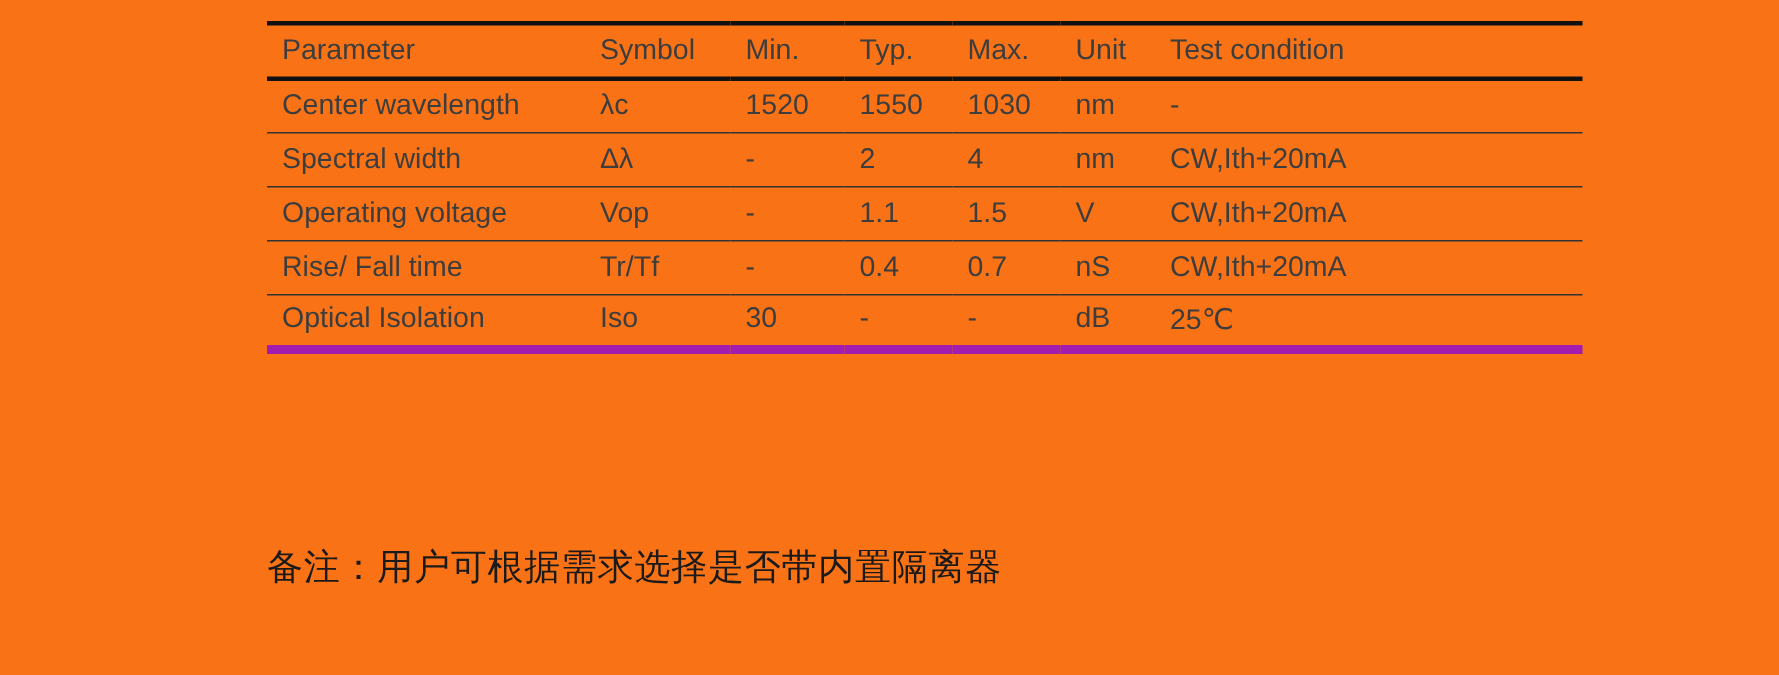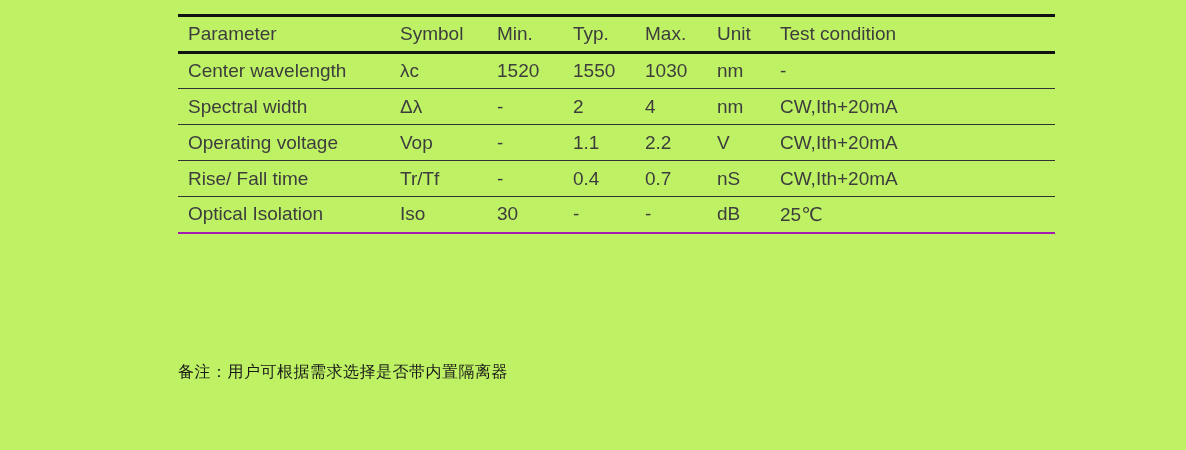--- a/index.html
+++ b/index.html
@@ -1,21 +1,21 @@
 <!DOCTYPE html>
 <html><head>
 <meta charset="utf-8">
 <style>
   * { margin: 0; padding: 0; box-sizing: border-box; }
   html, body { background: #ffffff; }
   .page {
     position: relative;
     width: 1186px;
     height: 450px;
-    background: #bef264;
+    background: #f97316;
     overflow: hidden;
     font-family: "Liberation Sans", "DejaVu Sans", sans-serif;
   }
   table.spec-table {
     position: absolute;
     left: 178px;
     top: 14px;
     width: 877px;
     border-collapse: collapse;
     table-layout: fixed;
@@ -34,30 +34,30 @@
   thead tr {
     height: 37px;
     border-top: 3px solid #111111;
     border-bottom: 3px solid #111111;
   }
   tbody tr {
     height: 36px;
     border-bottom: 1.5px solid #333333;
   }
   tbody tr:last-child {
-    border-bottom: 2px solid #a21caf;
+    border-bottom: 6px solid #a21caf;
     margin-top: 8px;
   }
   td.c-center { text-align: center; padding-left: 0; }
   .note {
     position: absolute;
     left: 178px;
     top: 362px;
     font-family: "Liberation Serif", "DejaVu Serif", serif;
-    font-size: 16px;
+    font-size: 24px;
     color: #1a1a1a;
     letter-spacing: 0.5px;
   }
 </style>
 </head>
 <body>
 
 <div class="page">
 
   <table class="spec-table">
@@ -98,21 +98,21 @@
         <td>2</td>
         <td>4</td>
         <td>nm</td>
         <td>CW,Ith+20mA</td>
       </tr>
       <tr>
         <td>Operating voltage</td>
         <td>Vop</td>
         <td>-</td>
         <td>1.1</td>
-        <td>2.2</td>
+        <td>1.5</td>
         <td>V</td>
         <td>CW,Ith+20mA</td>
       </tr>
       <tr>
         <td>Rise/ Fall time</td>
         <td>Tr/Tf</td>
         <td>-</td>
         <td>0.4</td>
         <td>0.7</td>
         <td>nS</td>

